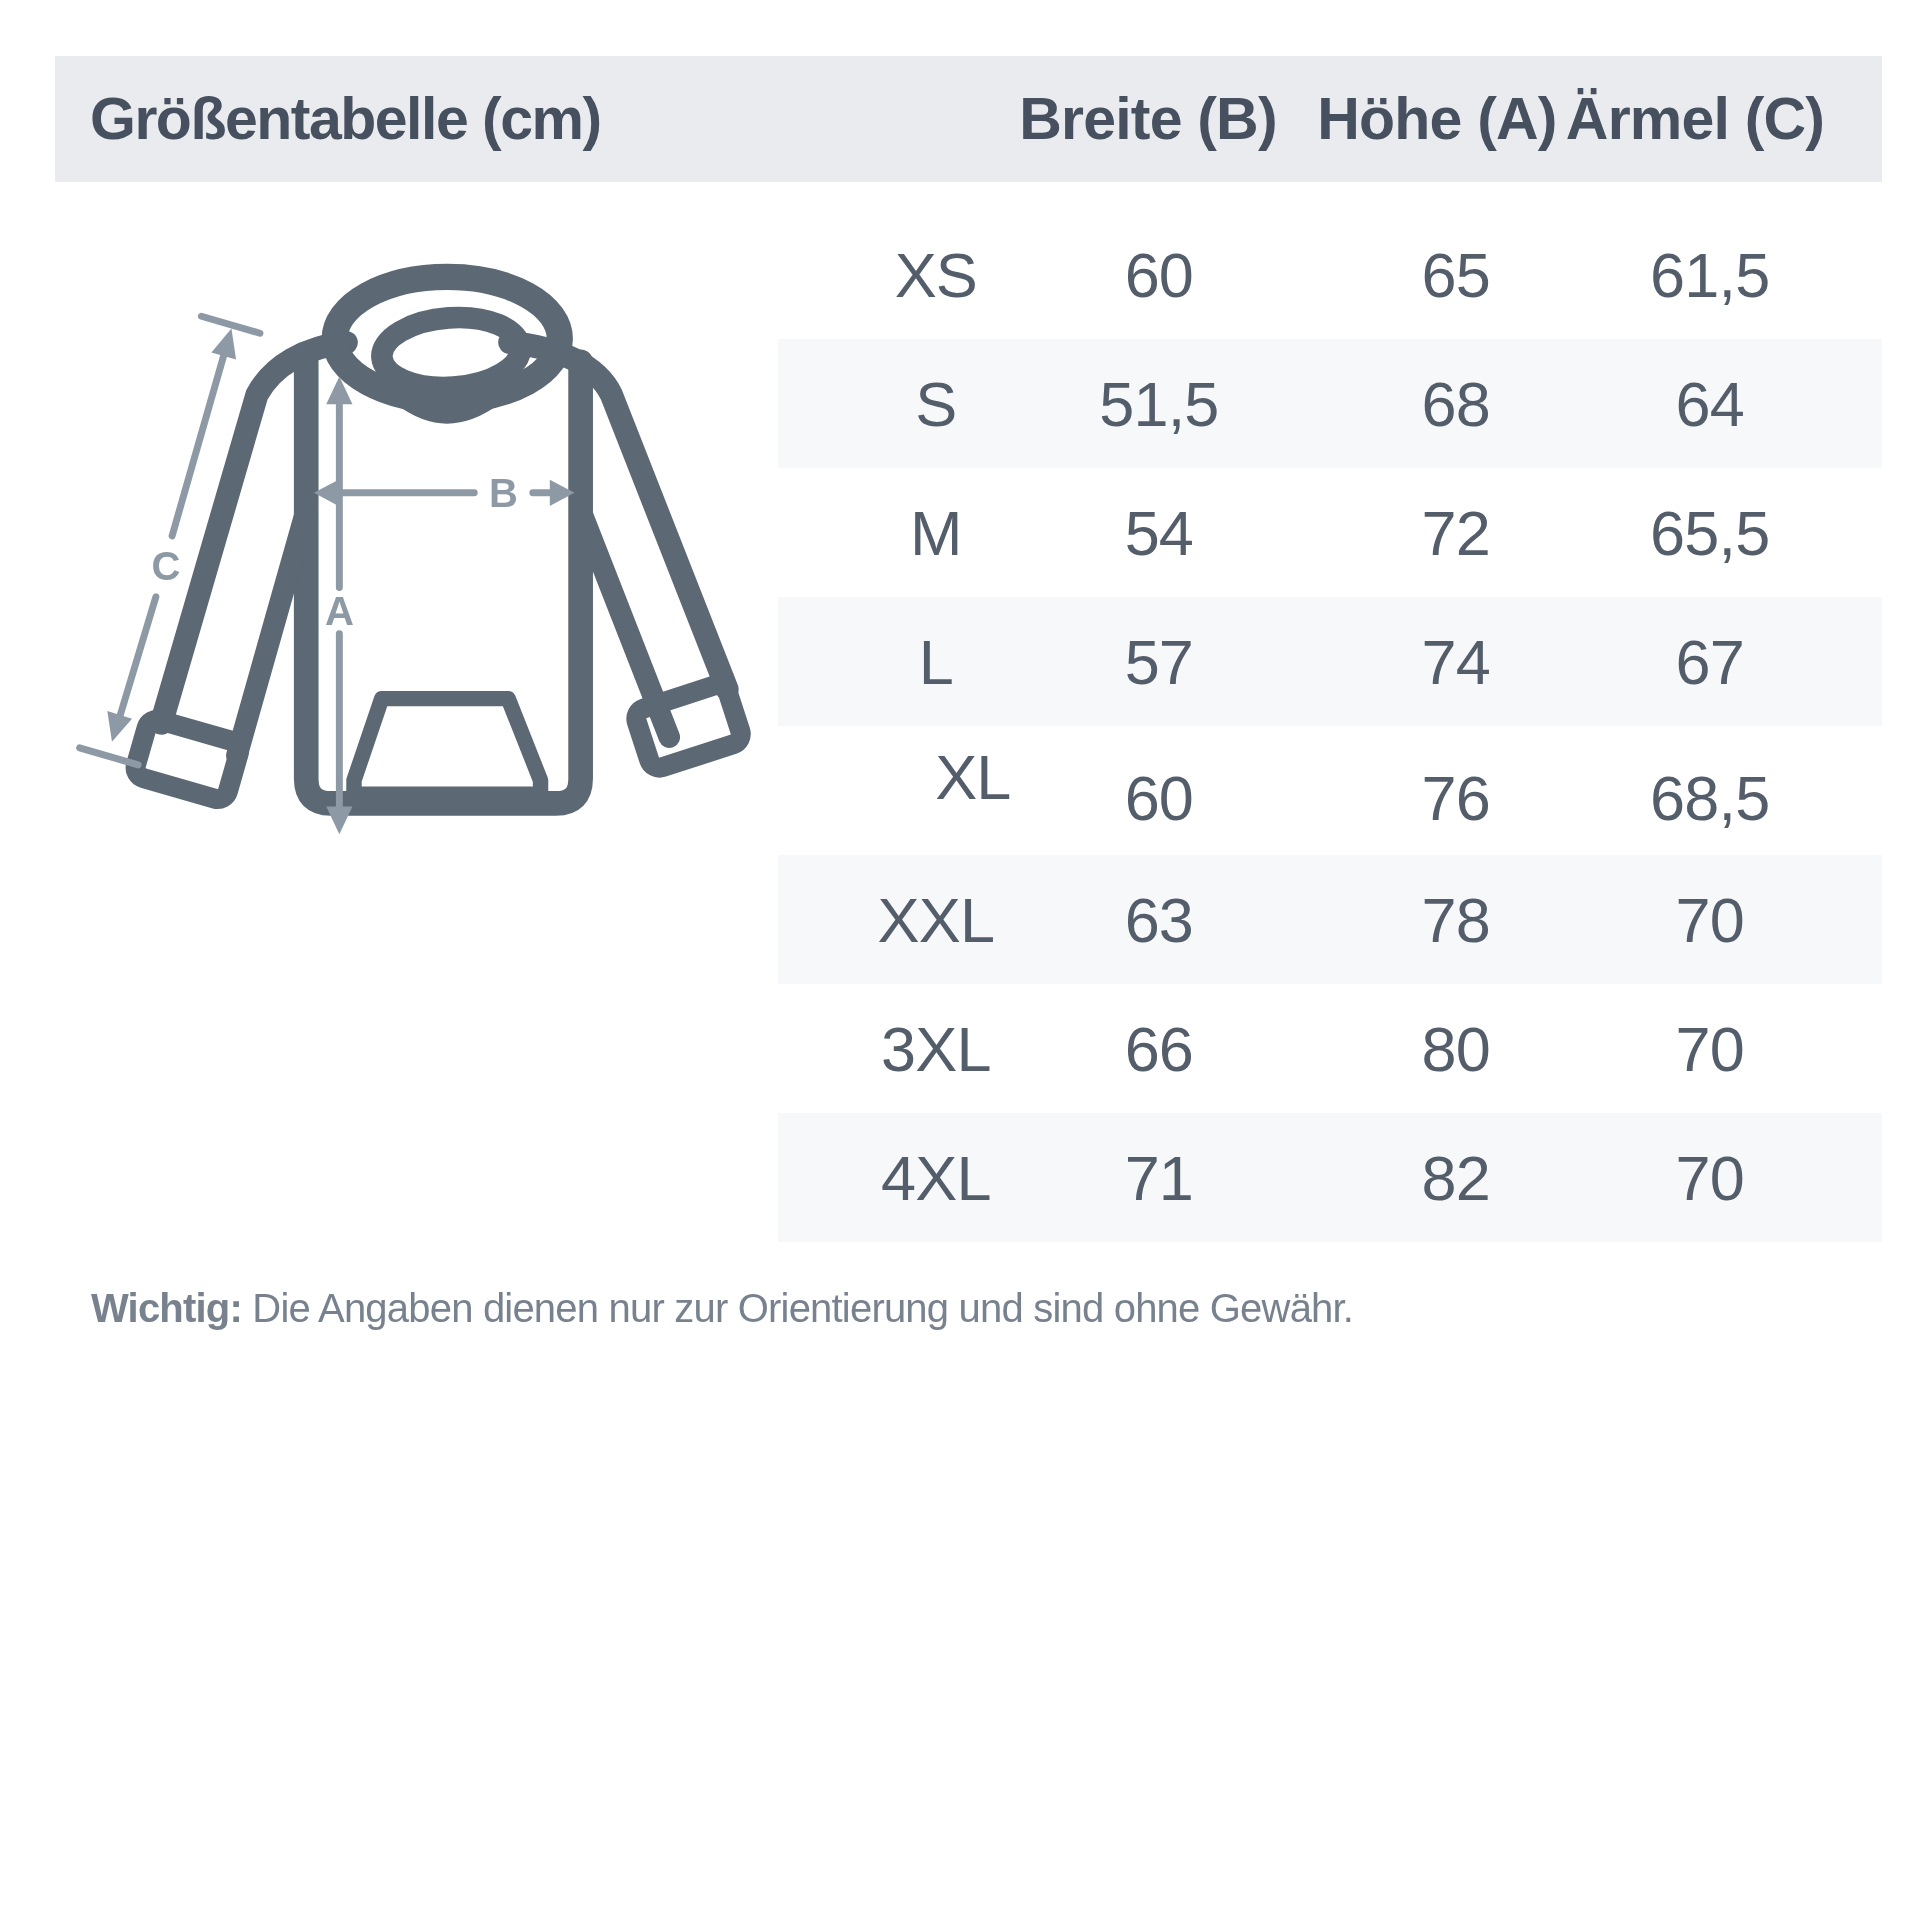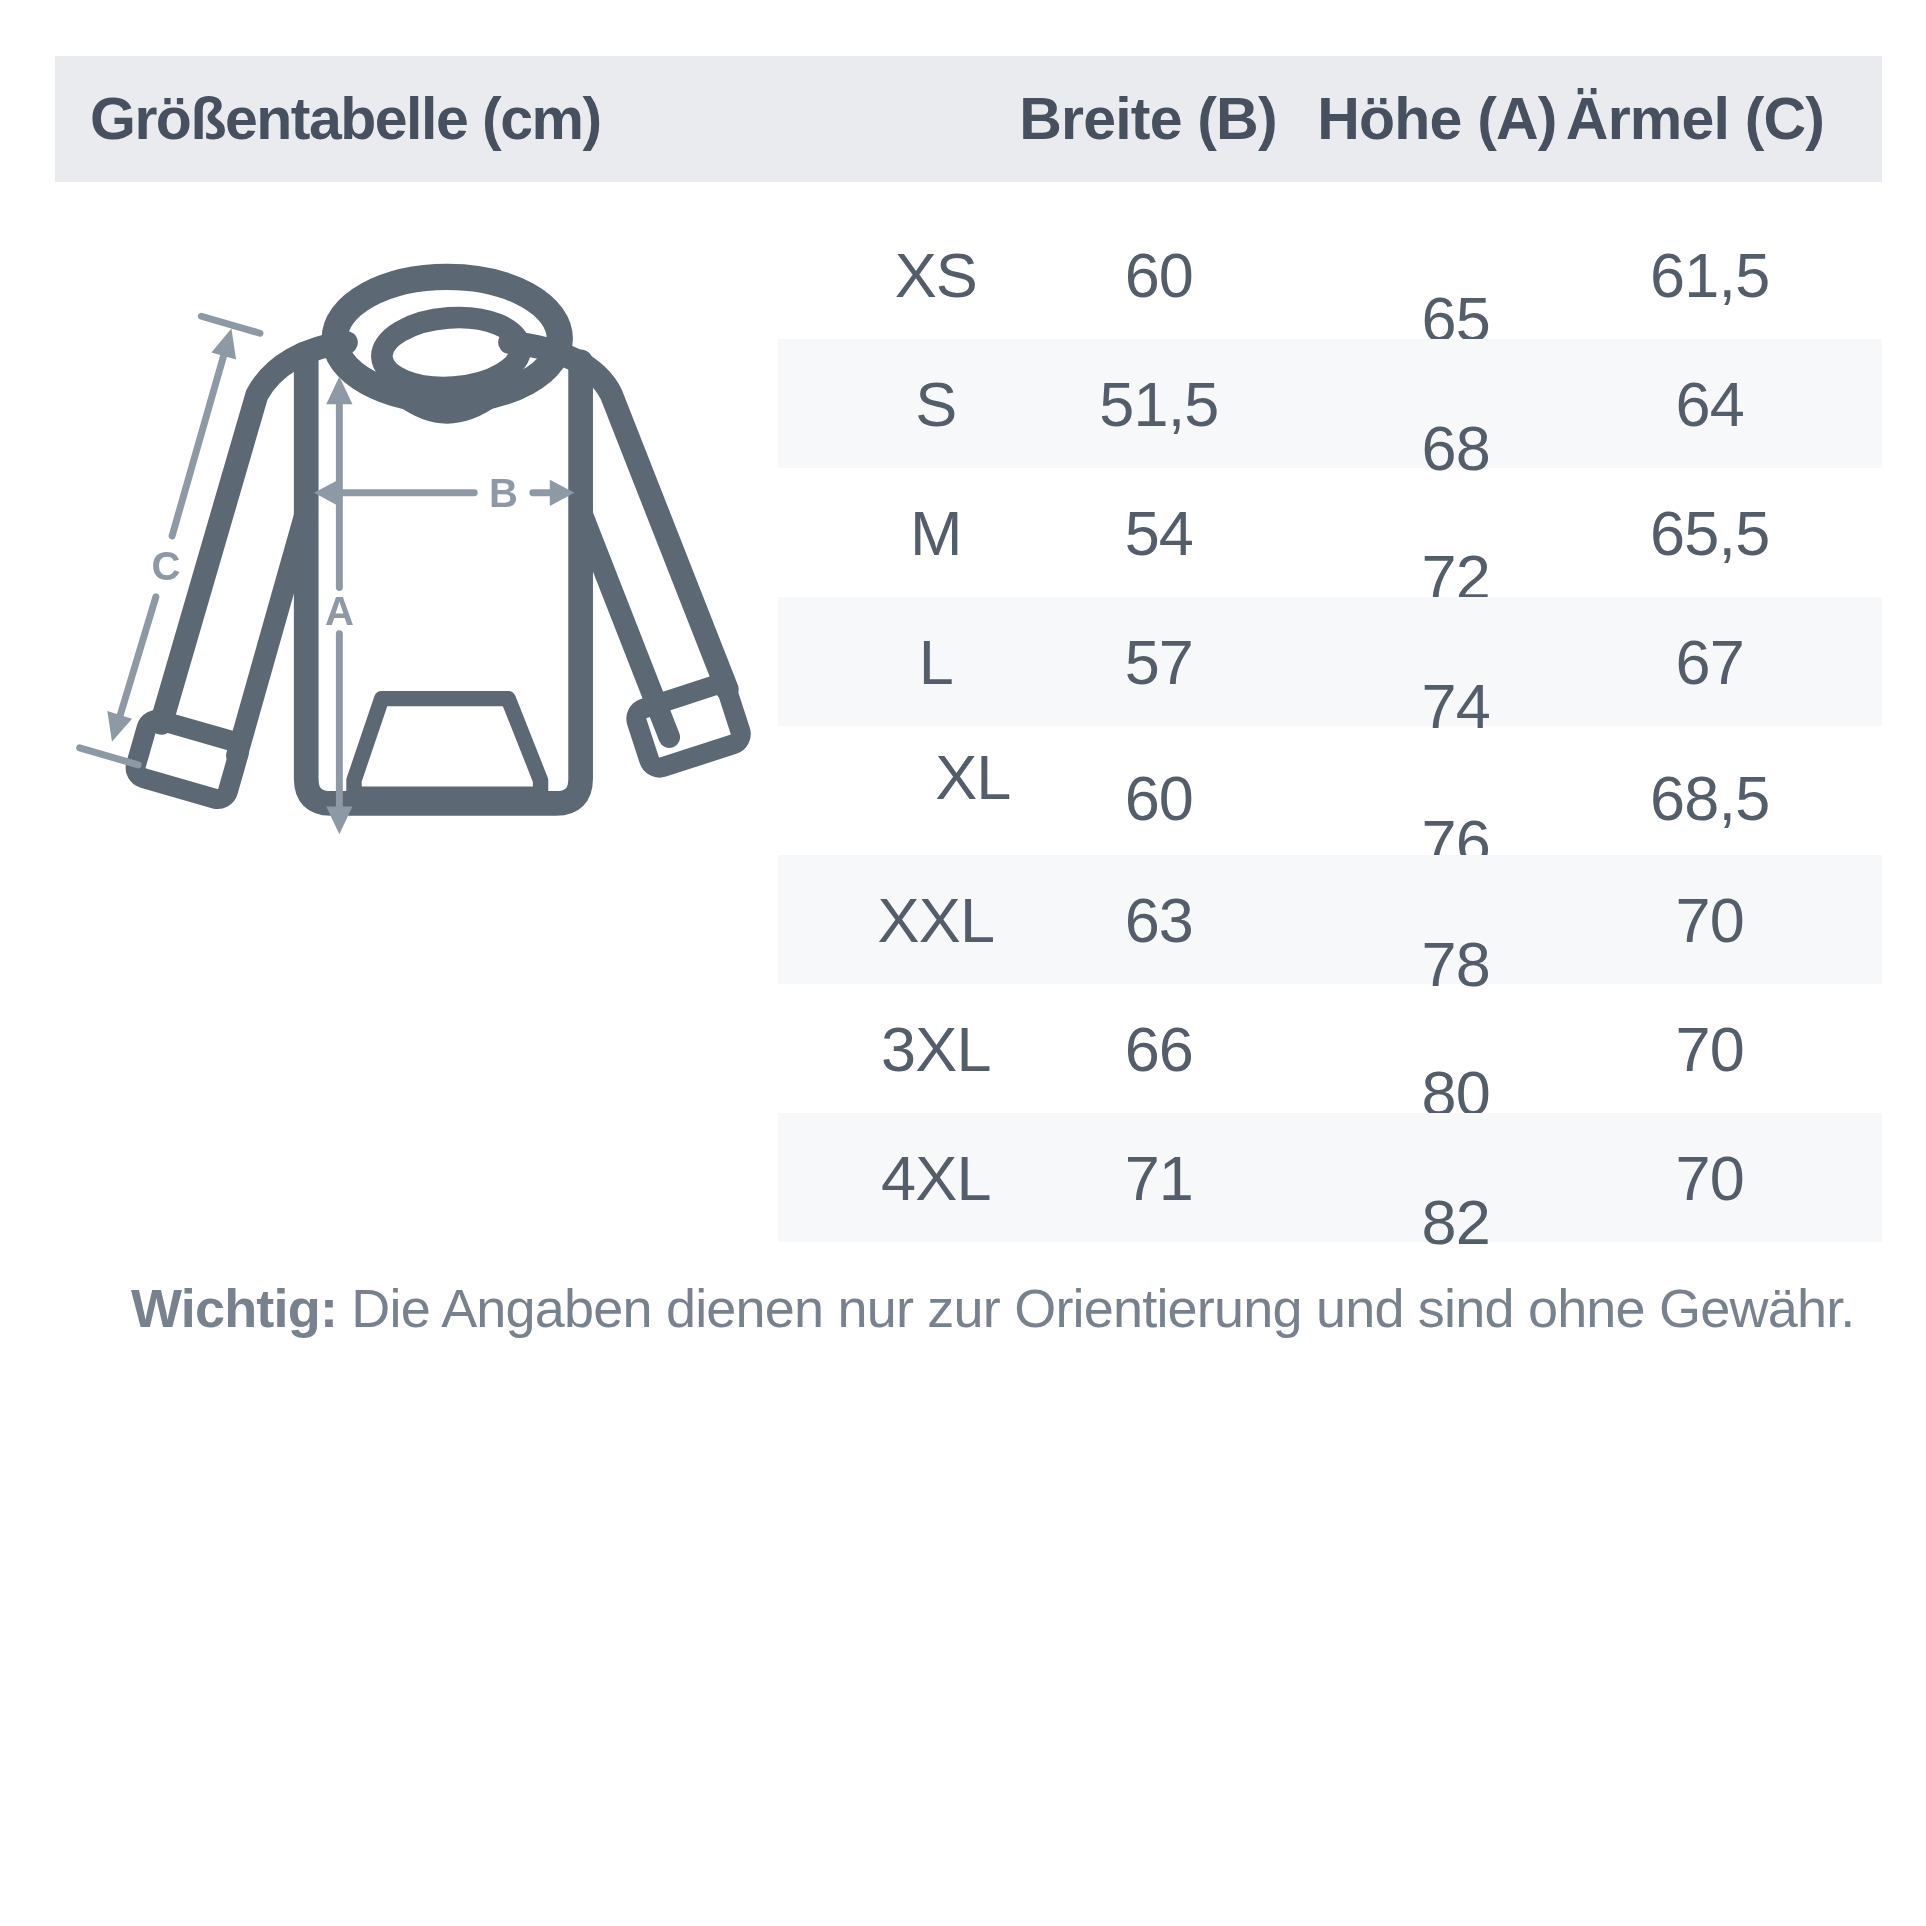--- a/index.html
+++ b/index.html
@@ -31,41 +31,40 @@
     position:absolute;left:778px;top:210px;width:1104px;
   }
   .trow{position:relative;height:129px;}
   .trow.alt{background:var(--row-alt-bg);}
   .cell{
     position:absolute;top:50%;transform:translate(-50%,-50%);
     font-size:63px;color:var(--table-text);white-space:nowrap;letter-spacing:-0.8px;
   }
   .c-size{left:14.3%;}
   .c-b{left:34.5%;}
-  .c-a{left:61.4%;margin-top:44px;}
+  .c-a{left:61.4%;}
   .c-c{left:84.4%;}
   .trow.quirk .c-size{top:calc(50% - 14px);margin-left:37px;}
   .trow.quirk .c-b,.trow.quirk .c-a,.trow.quirk .c-c{top:calc(50% + 7.7px);}
 
   
   .diagram{position:absolute;left:58px;top:196px;}
   .ln{stroke:var(--outline);fill:none;stroke-linecap:round;stroke-linejoin:round;}
   .ar{stroke:var(--arrow);fill:none;stroke-linecap:round;}
   .ah{fill:var(--arrow);stroke:none;}
   .albl{
     font-family:"Liberation Sans", sans-serif;font-size:52px;font-weight:600;
     fill:var(--arrow);
   }
 
   
   .footer-note{
     position:absolute;left:91px;top:1265px;width:1795px;
-    font-size:54px;line-height:86px;letter-spacing:-0.8px;
+    font-size:40px;line-height:86px;letter-spacing:-0.8px;
     color:var(--footer-text);
-    margin-left:40px;
   }
   .footer-note b{font-weight:bold;}
 </style>
 </head>
 <body>
 
 <div class="header-bar">
   <div class="header-title">Größentabelle (cm)</div>
   <div class="header-col hc1">Höhe (A)</div>
   <div class="header-col hc0">Breite (B)</div>

